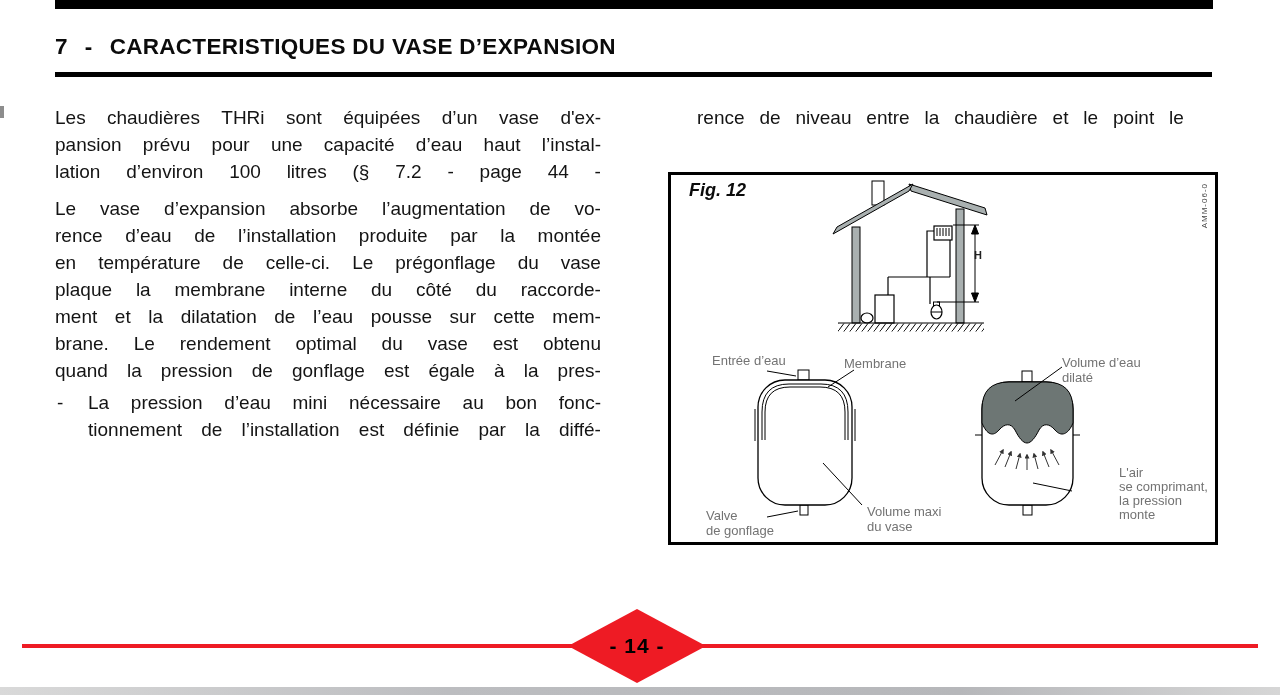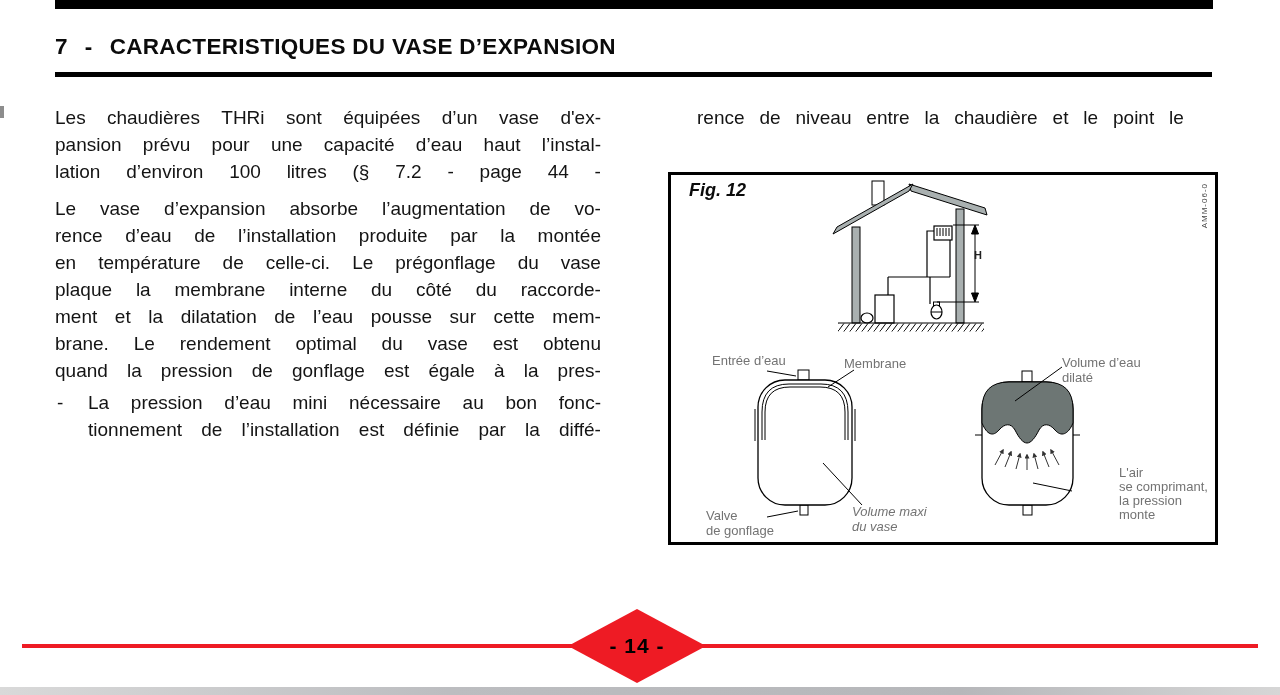--- a/index.html
+++ b/index.html
@@ -34,21 +34,21 @@
     box-sizing:border-box;background:#fff;}
   .figcontent{position:relative;width:100%;height:100%;}
   .figlabel{left:18px;top:5px;font-size:18px;font-weight:bold;color:#0b0b0b;font-style:italic;}
   .vtext{right:6px;top:8px;writing-mode:vertical-rl;transform:rotate(180deg);
     font-size:8px;color:#444;letter-spacing:1px;}
   .hlabel{left:303px;top:74px;font-size:11px;font-weight:bold;color:#222;}
   .viglabel{font-size:13px;line-height:15px;color:#737373;}
   .lb-inlet{left:41px;top:178px;}
   .lb-membrane{left:173px;top:181px;}
   .lb-valve{left:35px;top:325px;margin-top:8px;}
-  .lb-volume{left:181px;top:329px;font-style:italic;}
+  .lb-volume{left:196px;top:329px;}
   .lb-dilate{left:391px;top:180px;}
   .lb-air{left:402px;top:291px;line-height:14px;margin-left:46px;}
 
   
   .redline{left:22px;top:644px;width:1236px;height:4px;background:#ee1b24;}
   .diamond{left:568px;top:609px;width:138px;height:74px;background:#ee1b24;
     clip-path:polygon(50% 0,100% 50%,50% 100%,0 50%);
     display:flex;align-items:center;justify-content:center;}
   .diamond .num{color:#000000;font-weight:bold;font-size:21px;letter-spacing:1px;}
   .graybar{left:0;top:687px;width:1280px;height:8px;

